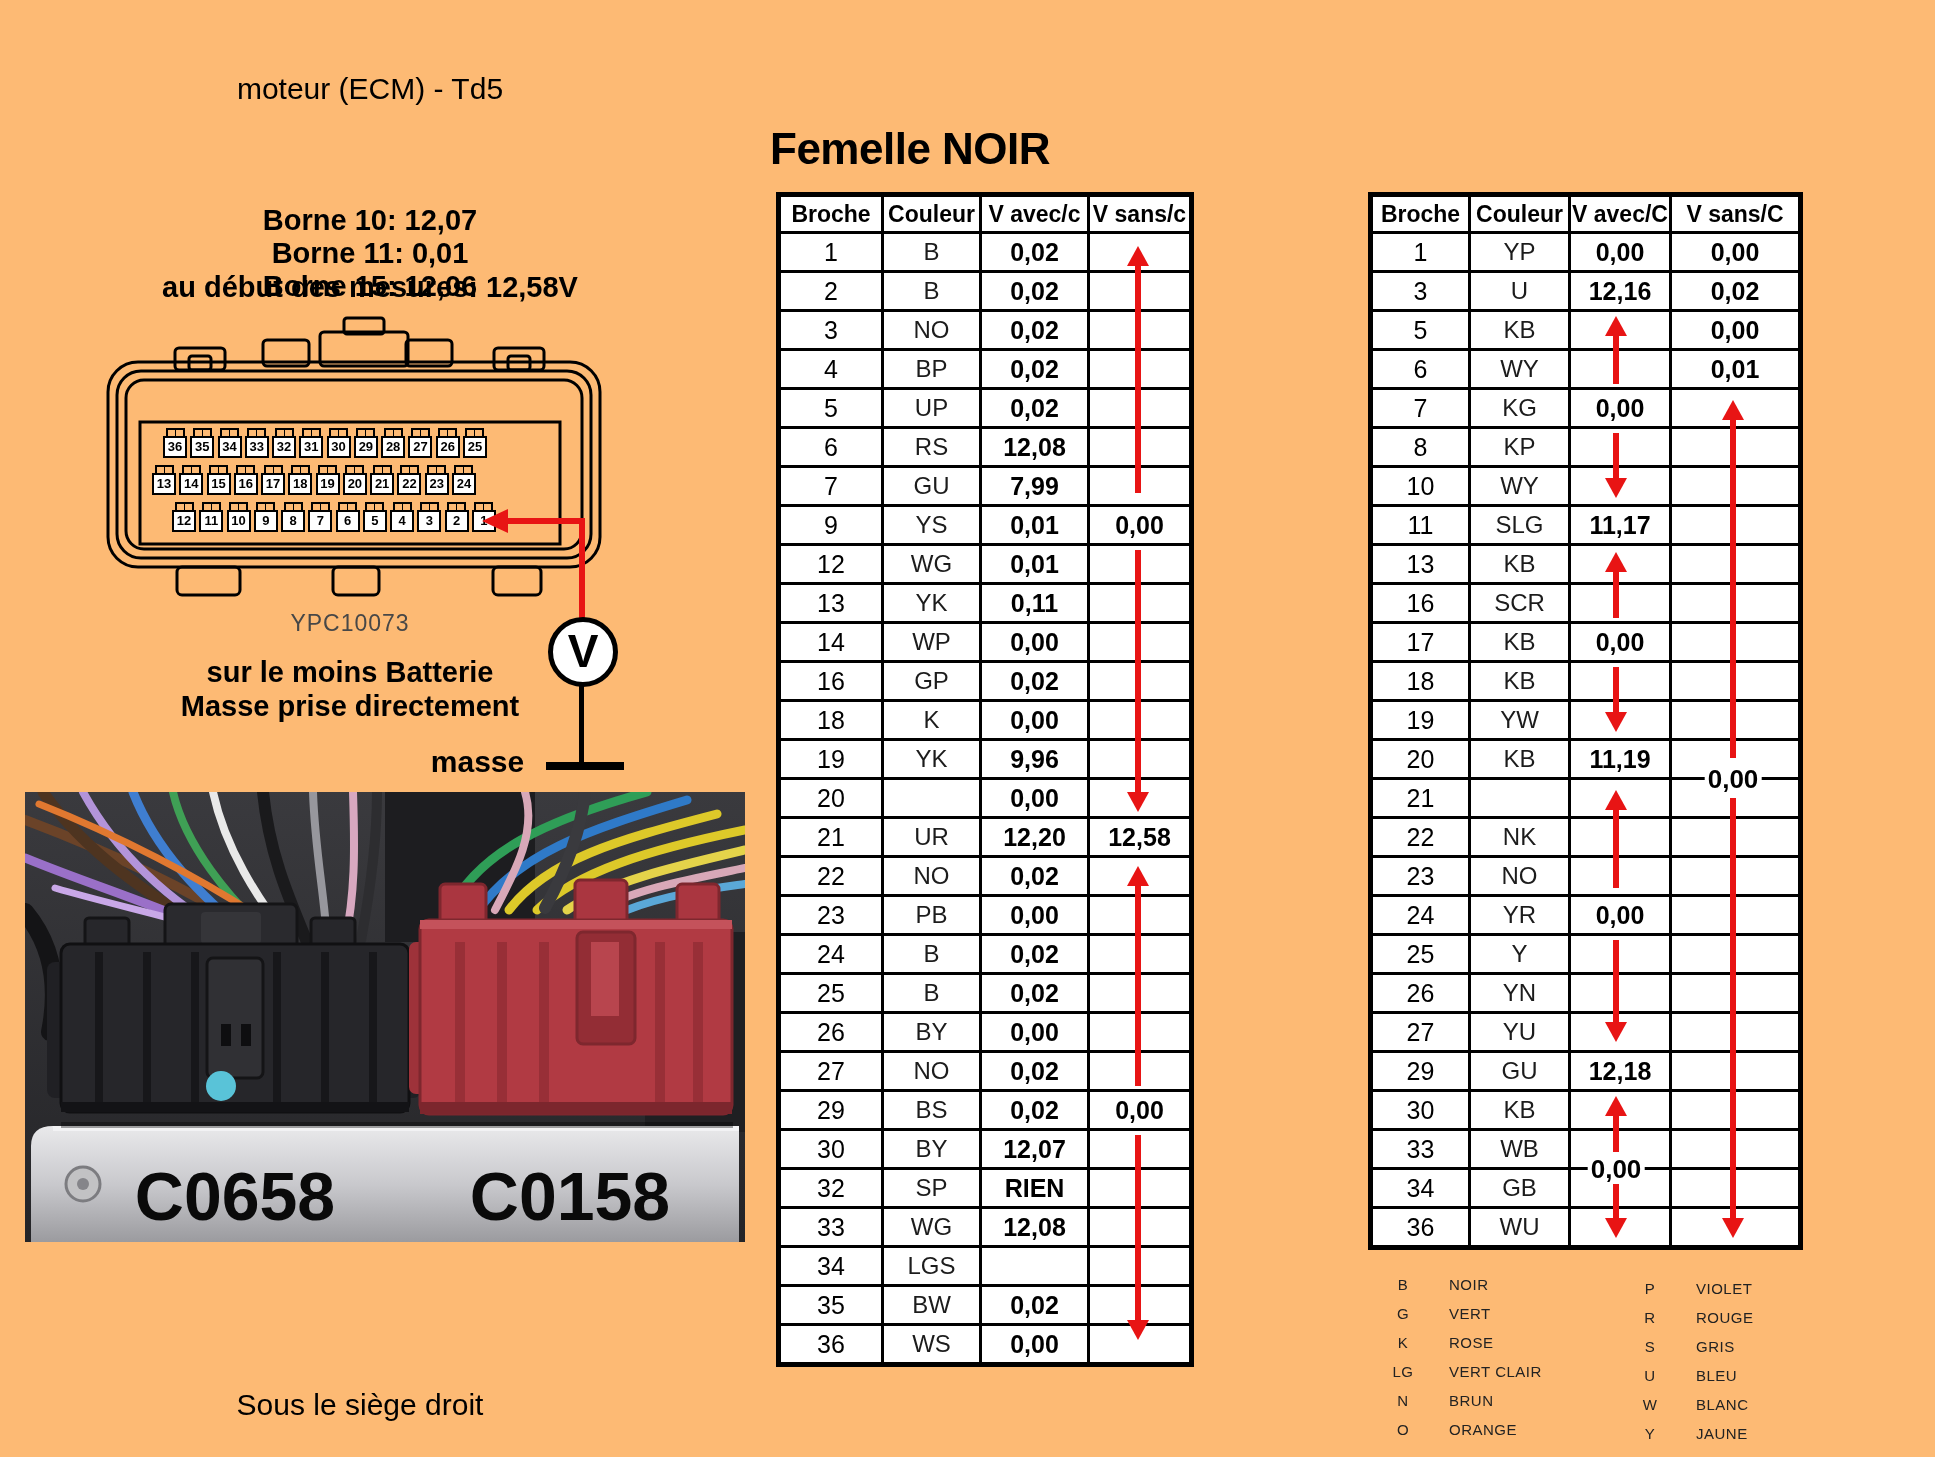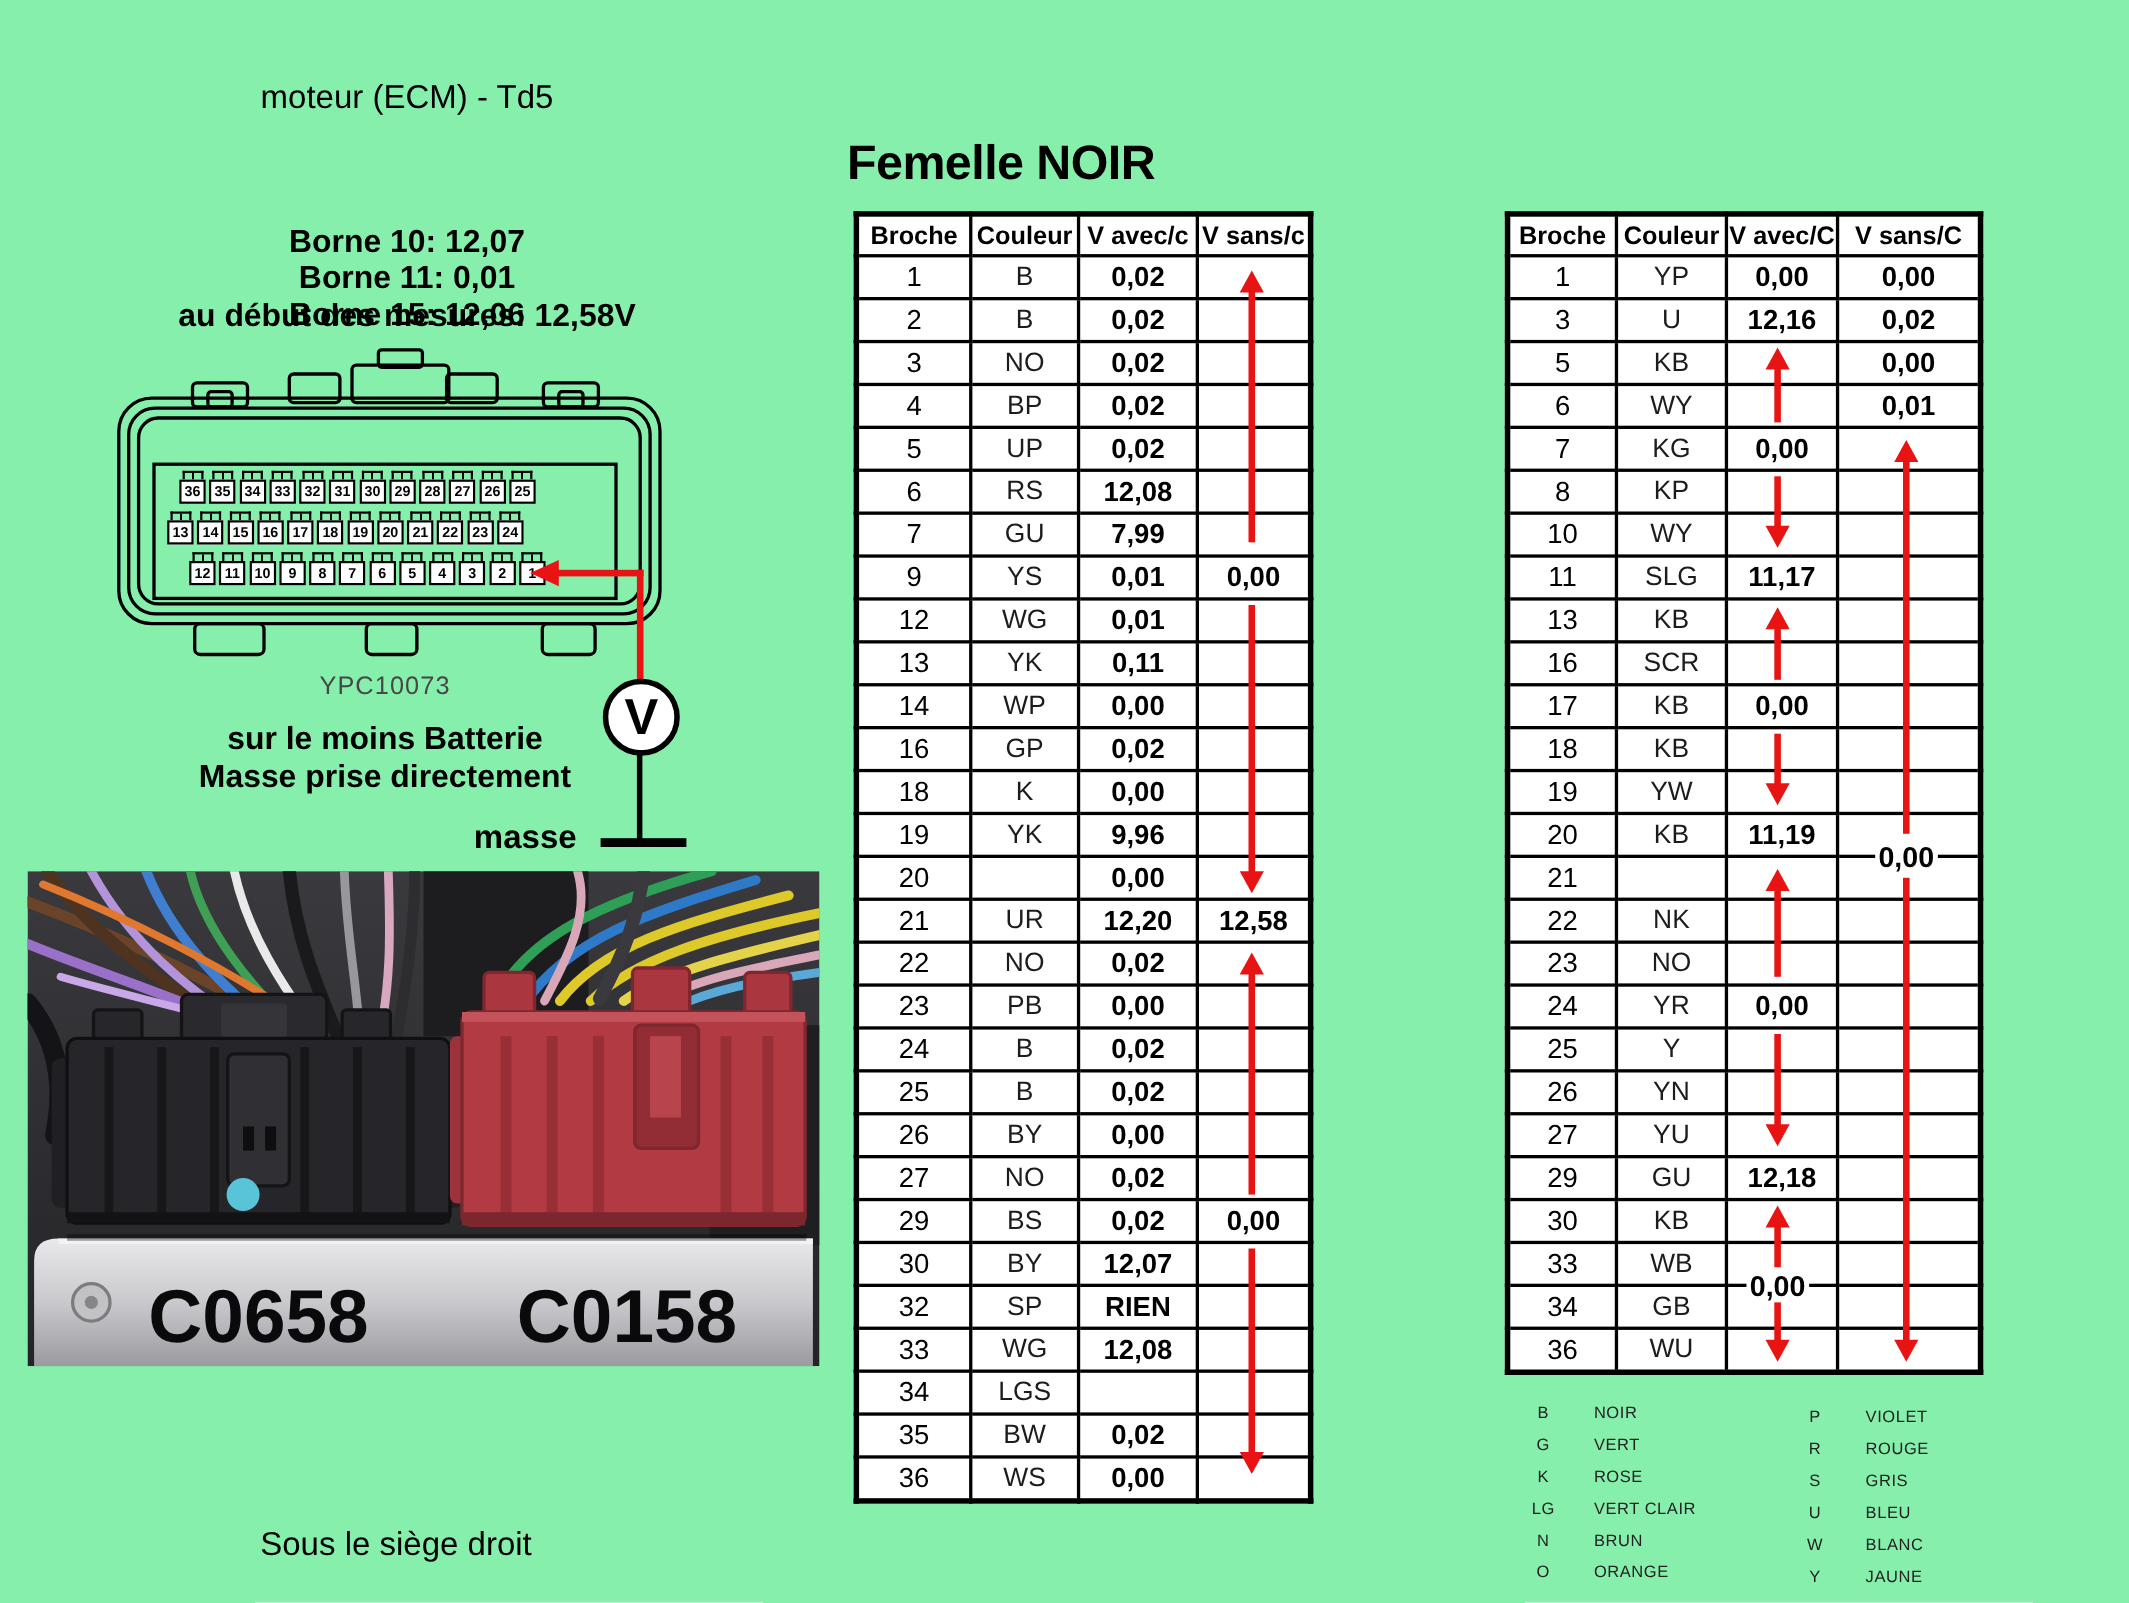--- a/index.html
+++ b/index.html
@@ -1,17 +1,17 @@
 <!DOCTYPE html>
 <html><head>
 <meta charset="utf-8">
 <style>
   :root{ --red:#e81414; }
   html,body{margin:0;padding:0;background:#fff;}
-  .page{position:relative;width:1935px;height:1457px;background:#86efac;overflow:hidden;
+  .page{position:relative;width:1935px;height:1457px;background:#fdba74;overflow:hidden;
         font-family:"Liberation Sans","DejaVu Sans",sans-serif;color:#000;}
 
   
   .ecm-title{position:absolute;left:140px;top:72px;width:460px;text-align:center;
              font-size:30px;font-weight:400;}
   .borne-block{position:absolute;left:140px;top:160px;width:460px;text-align:center;
                font-size:29px;font-weight:bold;line-height:33px;margin-top:44px;}
   .tension-block{position:absolute;left:100px;top:270px;width:540px;text-align:center;
                  font-size:29px;font-weight:bold;line-height:34px;}
   .ypc-caption{position:absolute;left:150px;top:610px;width:400px;text-align:center;

